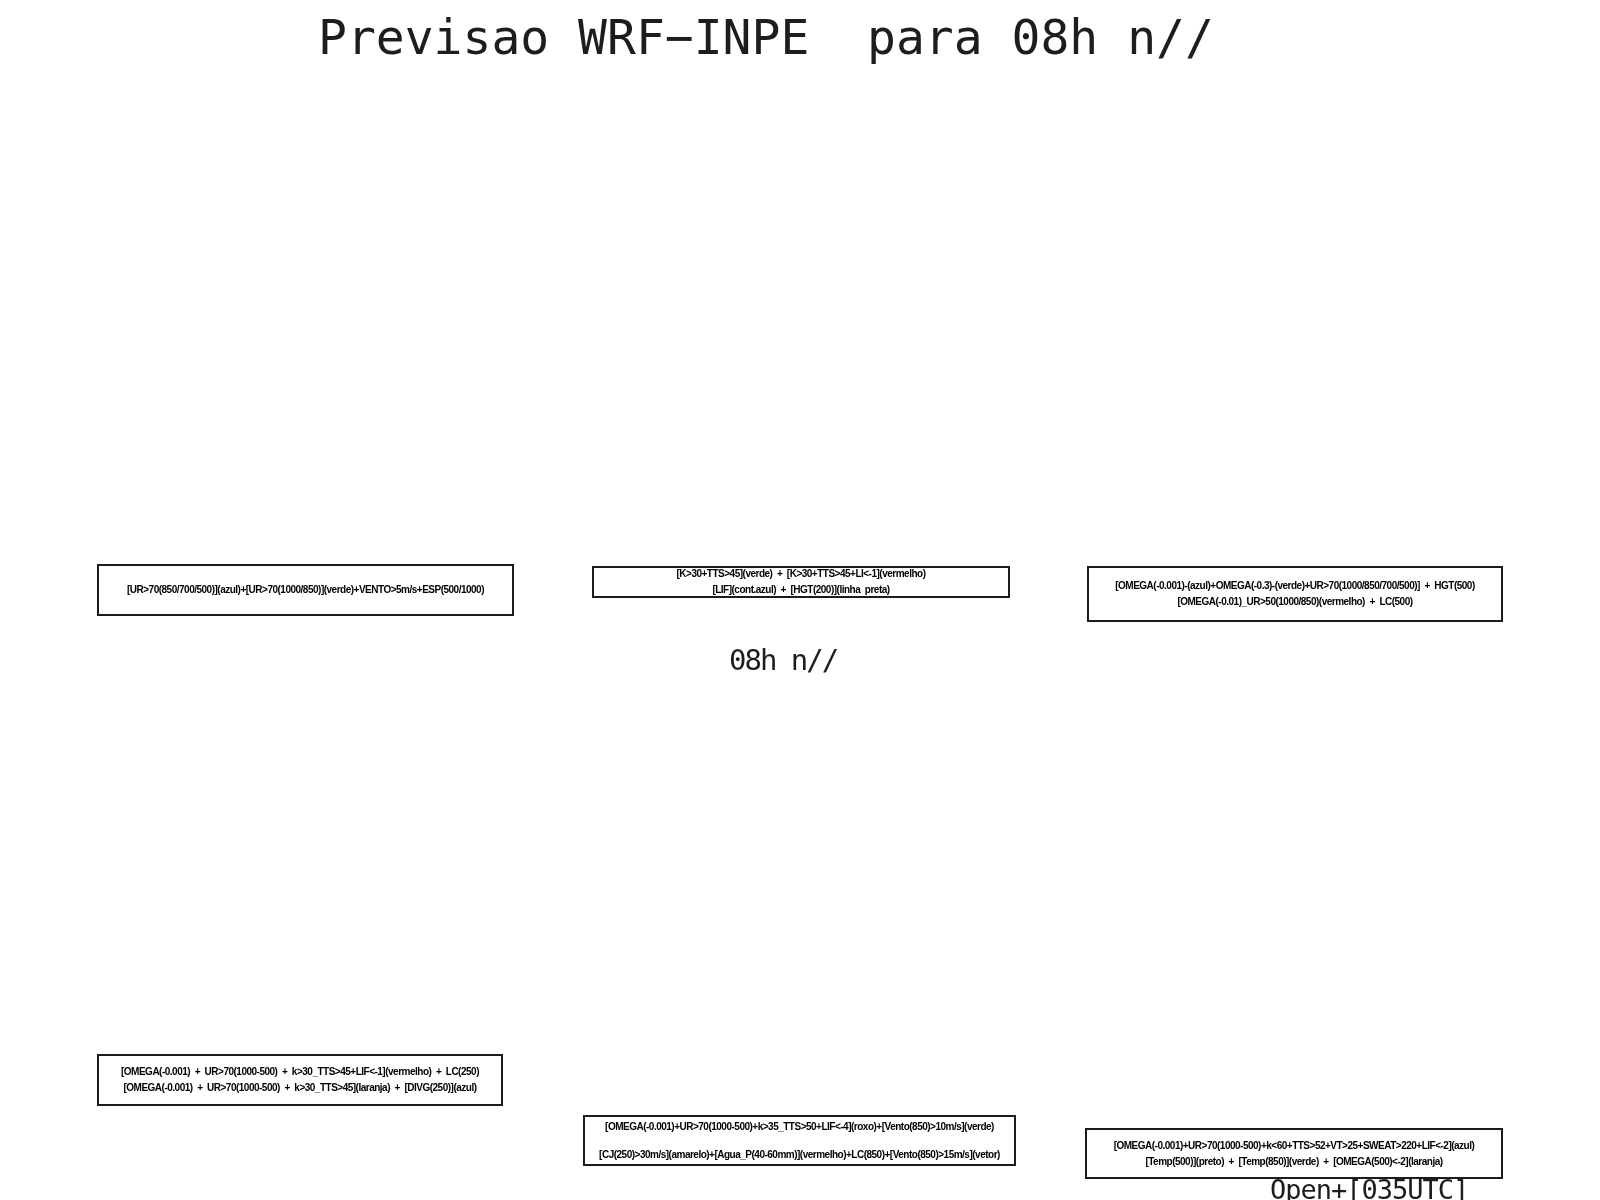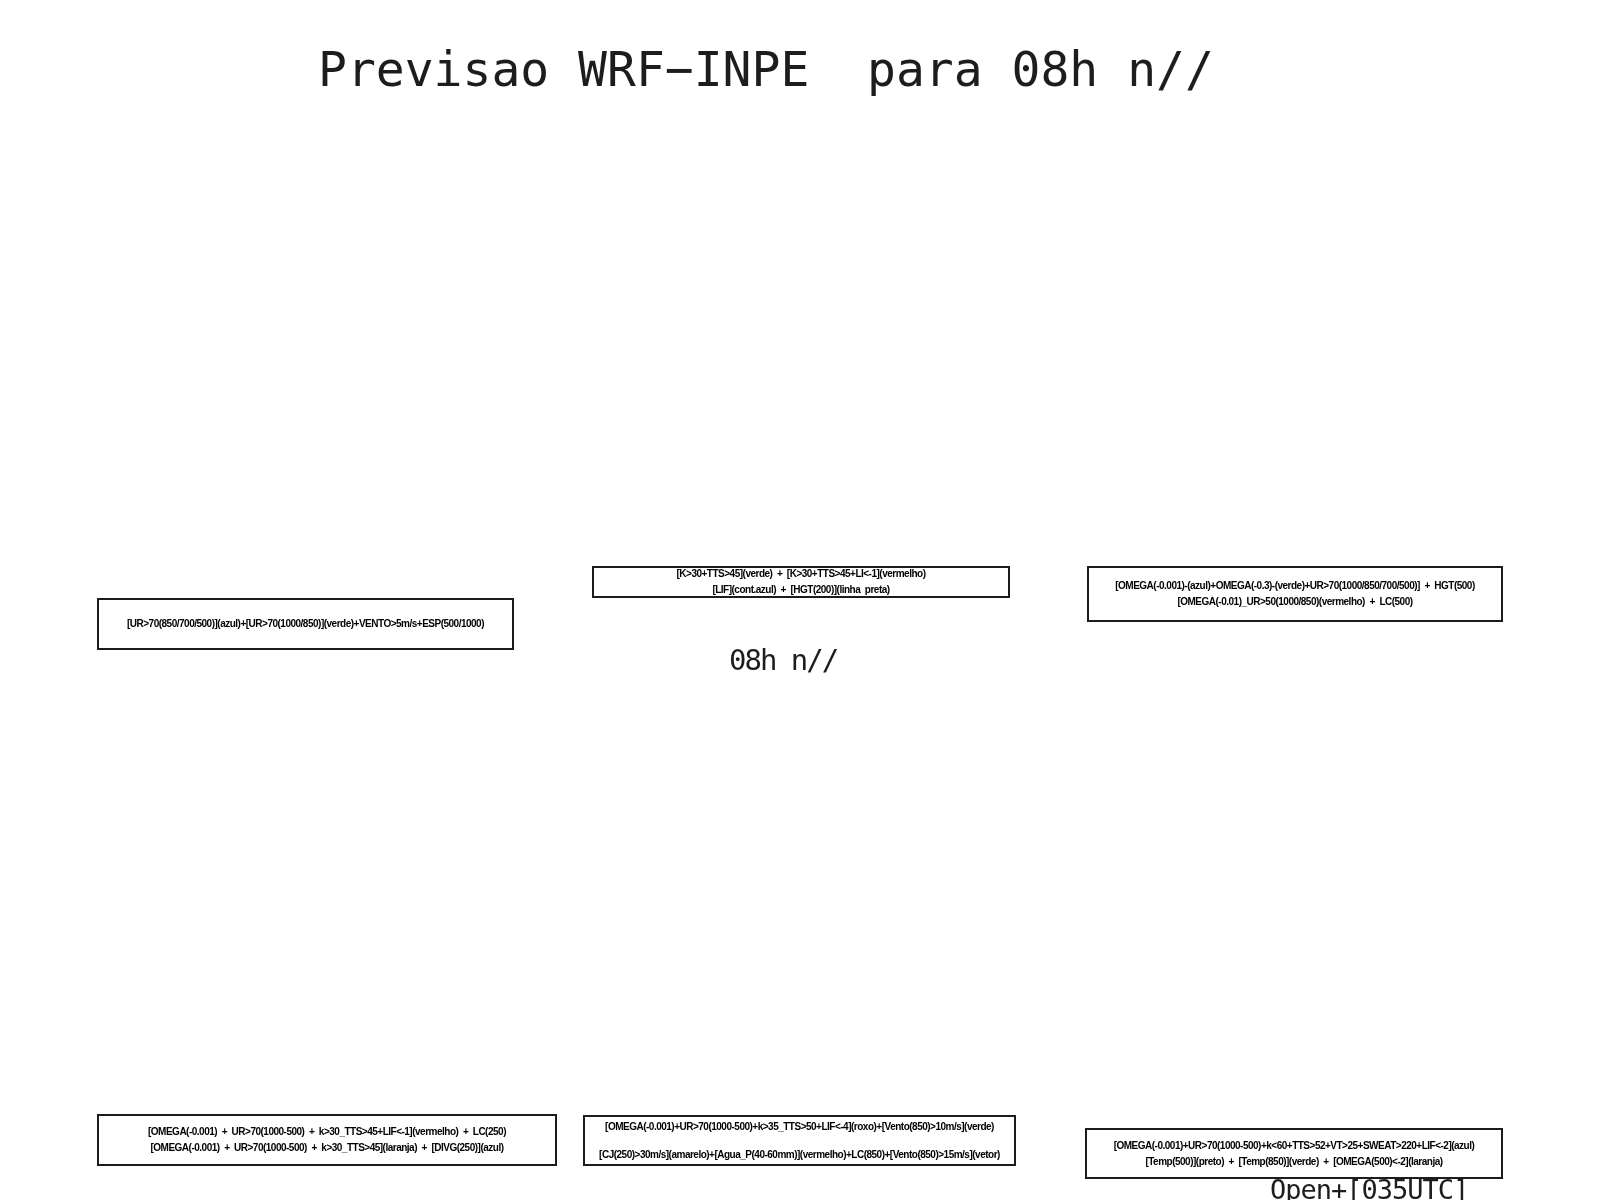--- a/index.html
+++ b/index.html
@@ -20,21 +20,20 @@
     font-family: "DejaVu Sans Mono", monospace;
     font-weight: 400;
     color: #1d1d1d;
     white-space: pre;
   }
   .plot-title {
     left: 318px;
     top: 8px;
     font-size: 48px;
     line-height: 58px;
-    margin-top: 32px;
   }
   .section-label {
     left: 729px;
     top: 640px;
     font-size: 29px;
     line-height: 40px;
     letter-spacing: -2px;
   }
   .footer-label {
     left: 1270px;
@@ -57,24 +56,24 @@
   }
   .legend-line {
     font-family: "Liberation Sans", sans-serif;
     font-weight: 700;
     font-size: 10px;
     line-height: 16px;
     letter-spacing: -0.5px;
     color: #000000;
     white-space: pre;
   }
-  .box-top-left      { left:  97px; top:  564px; width: 417px; height: 52px; margin-top: 34px; }
+  .box-top-left      { left:  97px; top:  564px; width: 417px; height: 52px; }
   .box-top-center    { left: 592px; top:  566px; width: 418px; height: 32px; }
   .box-top-right     { left:1087px; top:  566px; width: 416px; height: 56px; }
-  .box-bottom-left   { left:  97px; top: 1114px; width: 460px; height: 52px; align-items: center; }
+  .box-bottom-left   { left:  97px; top: 1054px; width: 406px; height: 52px; align-items: center; }
   .box-bottom-center { left: 583px; top: 1115px; width: 433px; height: 51px; gap: 12px; }
   .box-bottom-right  { left:1085px; top: 1116px; width: 418px; height: 51px; margin-top: 12px; }
 </style>
 </head>
 <body>
 
 <div class="stroke-text plot-title">Previsao WRF−INPE  para 08h n//</div>
 
 <div class="legend-box box-top-left">
   <span class="legend-line">[UR&gt;70(850/700/500)](azul)+[UR&gt;70(1000/850)](verde)+VENTO&gt;5m/s+ESP(500/1000)</span>

